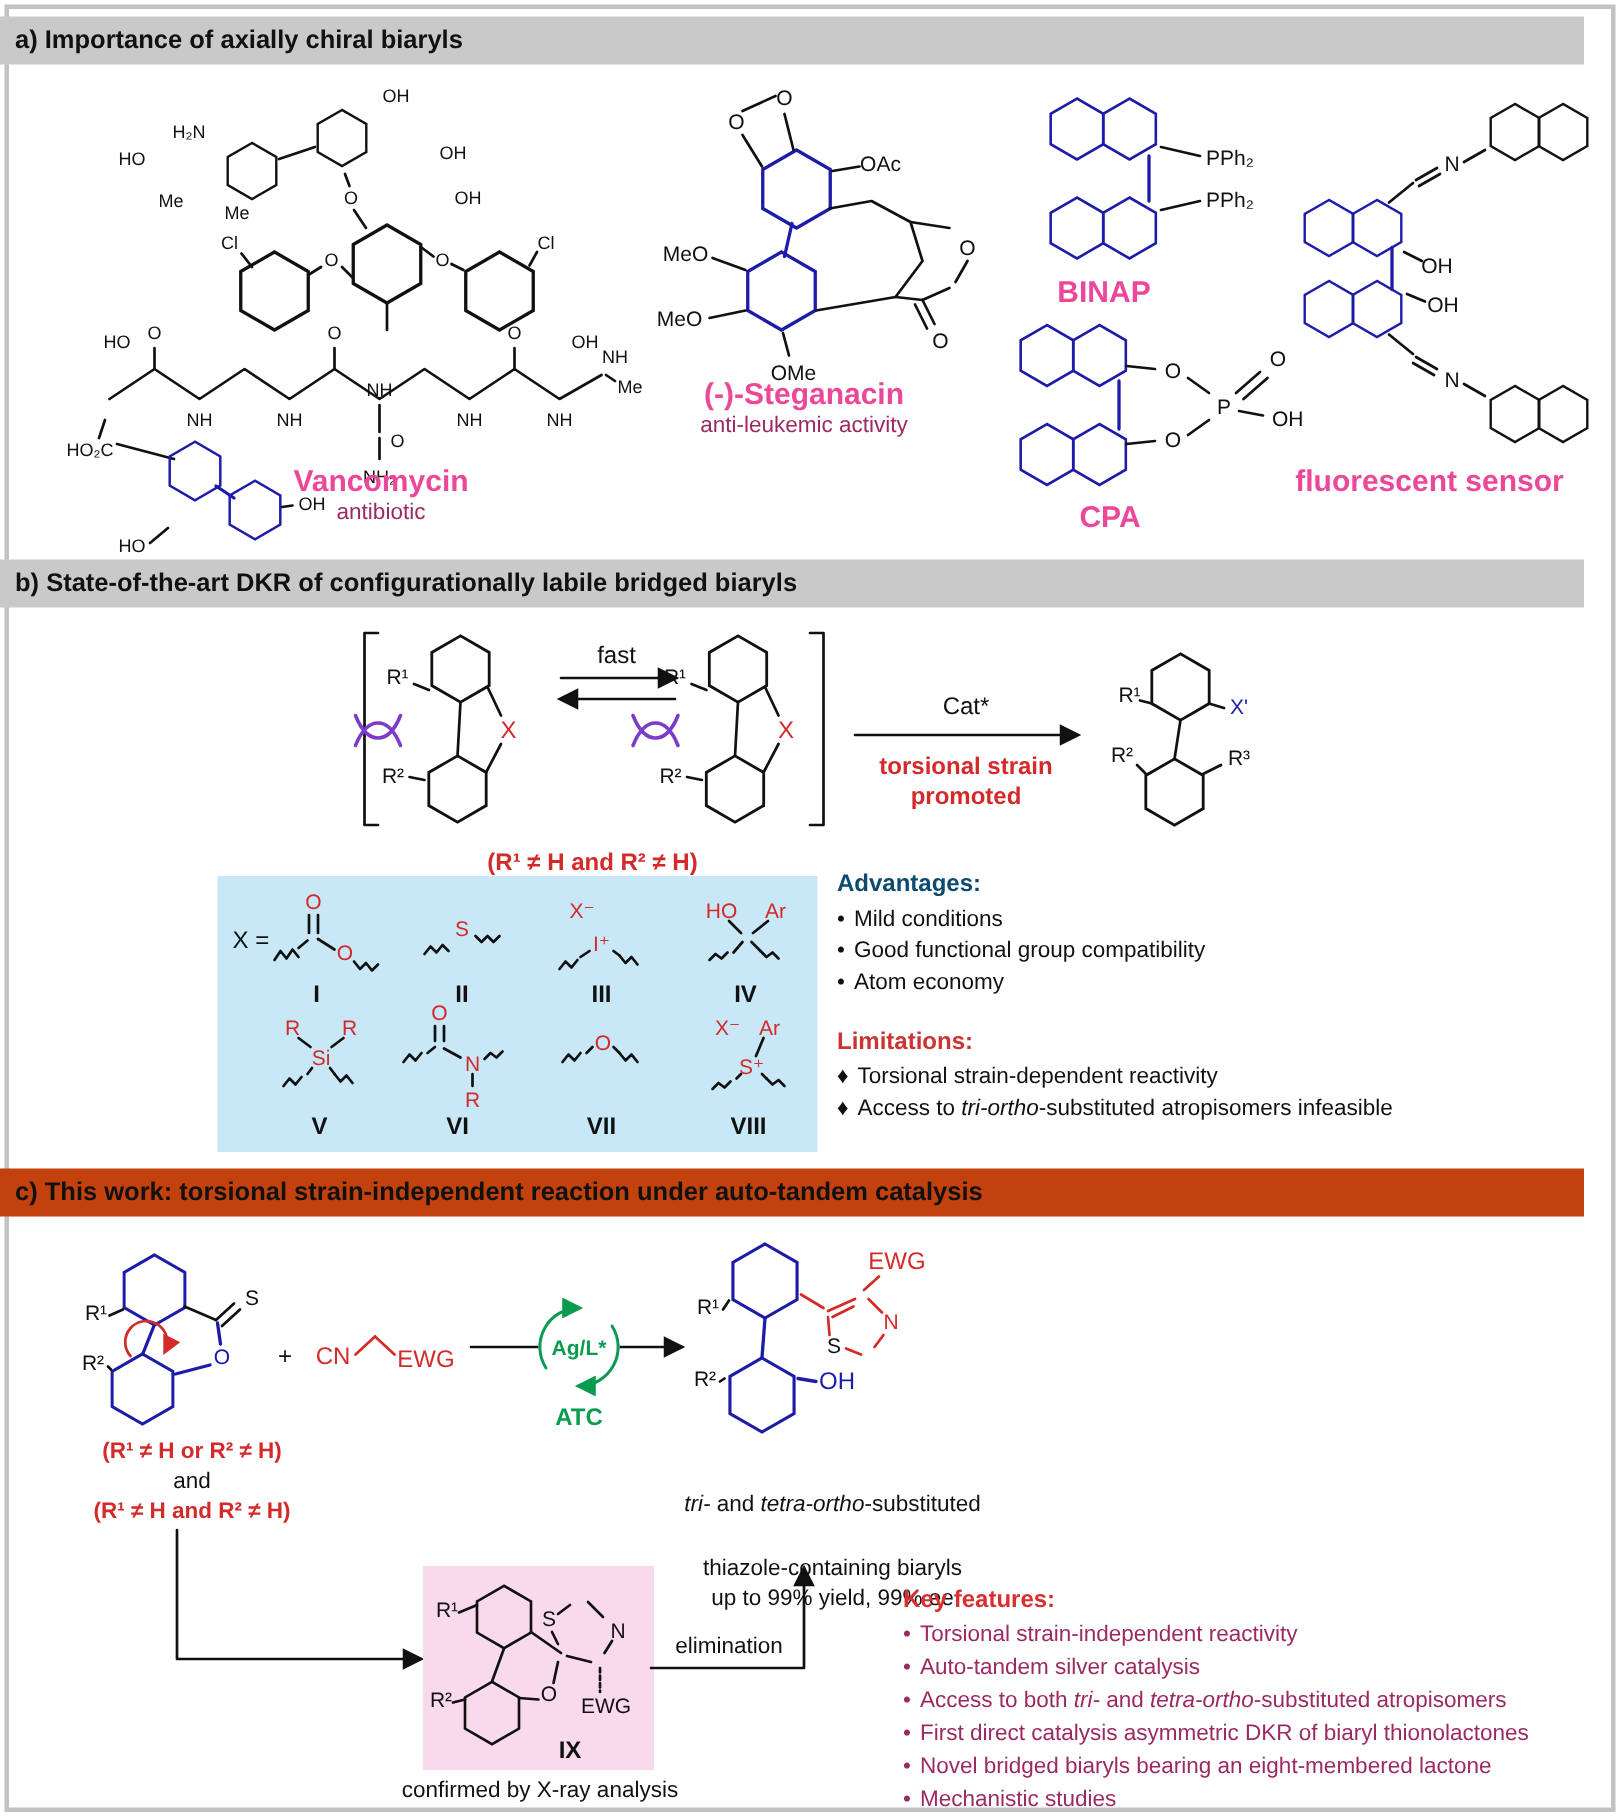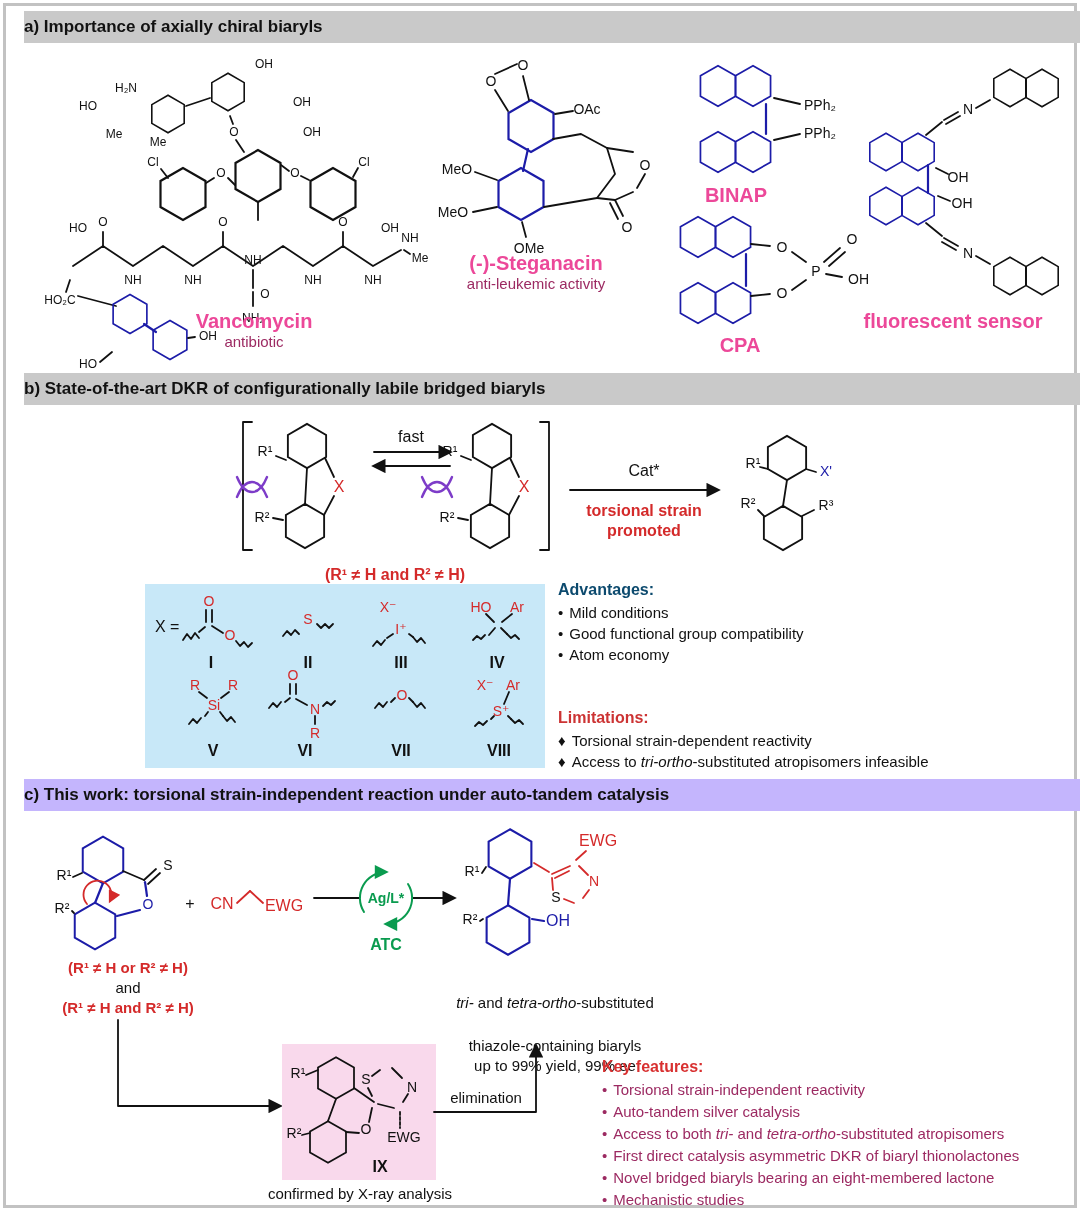--- a/index.html
+++ b/index.html
@@ -1,29 +1,29 @@
 <!DOCTYPE html>
 <html><head>
 <meta charset="utf-8">
 <style>
   html,body{margin:0;padding:0;background:#fff;}
   .page{position:relative;width:1080px;height:1211px;background:#fff;overflow:hidden;
         font-family:"Liberation Sans","DejaVu Sans",sans-serif;color:#111;}
   .frame{position:absolute;inset:3px;border:3px solid #c2c2c2;pointer-events:none;}
   .abs{position:absolute;}
-  .hdr{position:absolute;left:24px;width:1056px;height:32px;line-height:32px;
-       box-sizing:border-box;font-size:17px;font-weight:bold;color:#111;}
+  .hdr{position:absolute;left:0;width:1056px;height:32px;line-height:32px;
+       padding-left:10px;box-sizing:border-box;font-size:17px;font-weight:bold;color:#111;}
   .hgray{background:#c9c9c9;}
-  .hteal{background:#c4b5fd;}
+  .hteal{background:#c2410c;}
   .cap{position:absolute;text-align:center;}
   .cname{font-weight:bold;font-size:20px;color:#ec4899;}
   .cdesc{font-size:15px;color:#9c2a62;}
   .lhead{font-weight:bold;font-size:16px;margin-bottom:3px;}
   .bluehead{color:#0c4a6e;}
-  .redhead{color:#cc3333;margin-top:23px;}
+  .redhead{color:#cc3333;}
   .keyhead{color:#d83030;}
   .li{font-size:15px;line-height:21px;color:#111;}
   .kf{color:#9c2a62;line-height:22px;}
   .blt{margin-right:6px;}
   .redbold{color:#d42a2a;font-weight:bold;}
   .b15{font-size:15px;line-height:20px;}
   .bold{font-weight:normal;margin-top:23px;}
   .pinkbox{position:absolute;background:#f9d9ec;}
   svg{position:absolute;overflow:visible;}
   svg text{font-family:"Liberation Sans","DejaVu Sans",sans-serif;font-size:14px;text-anchor:middle;fill:#111;}

